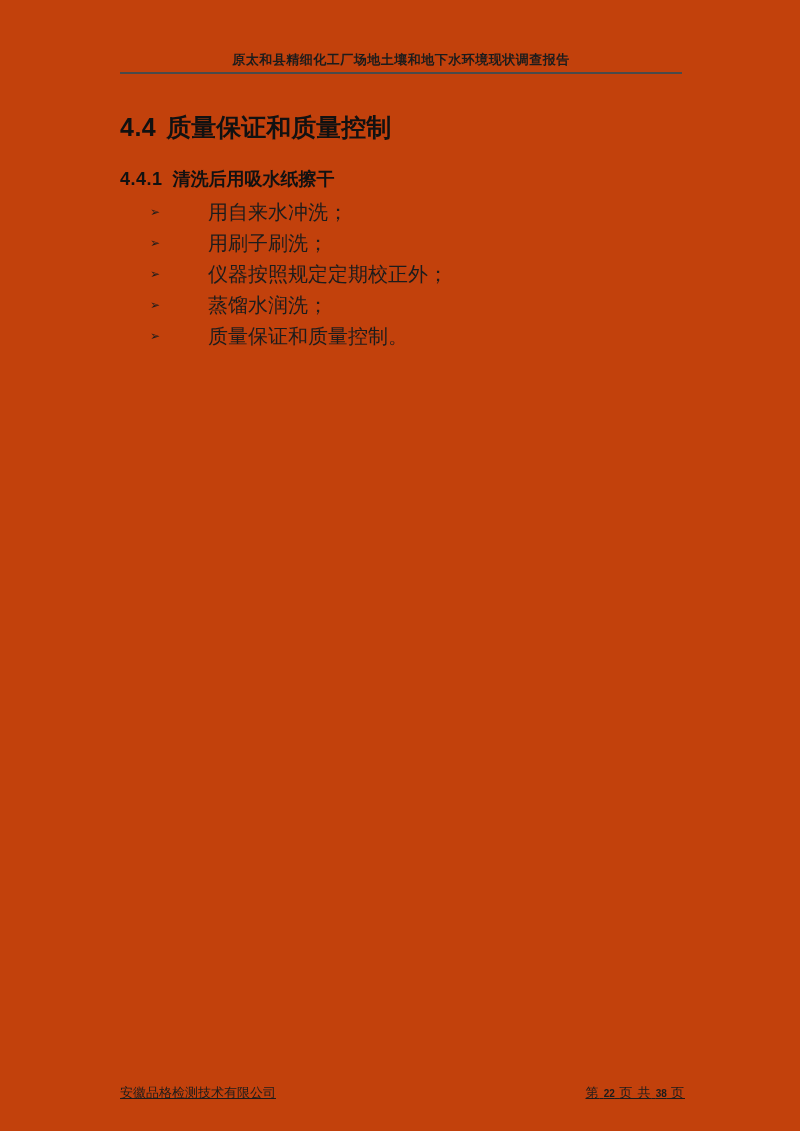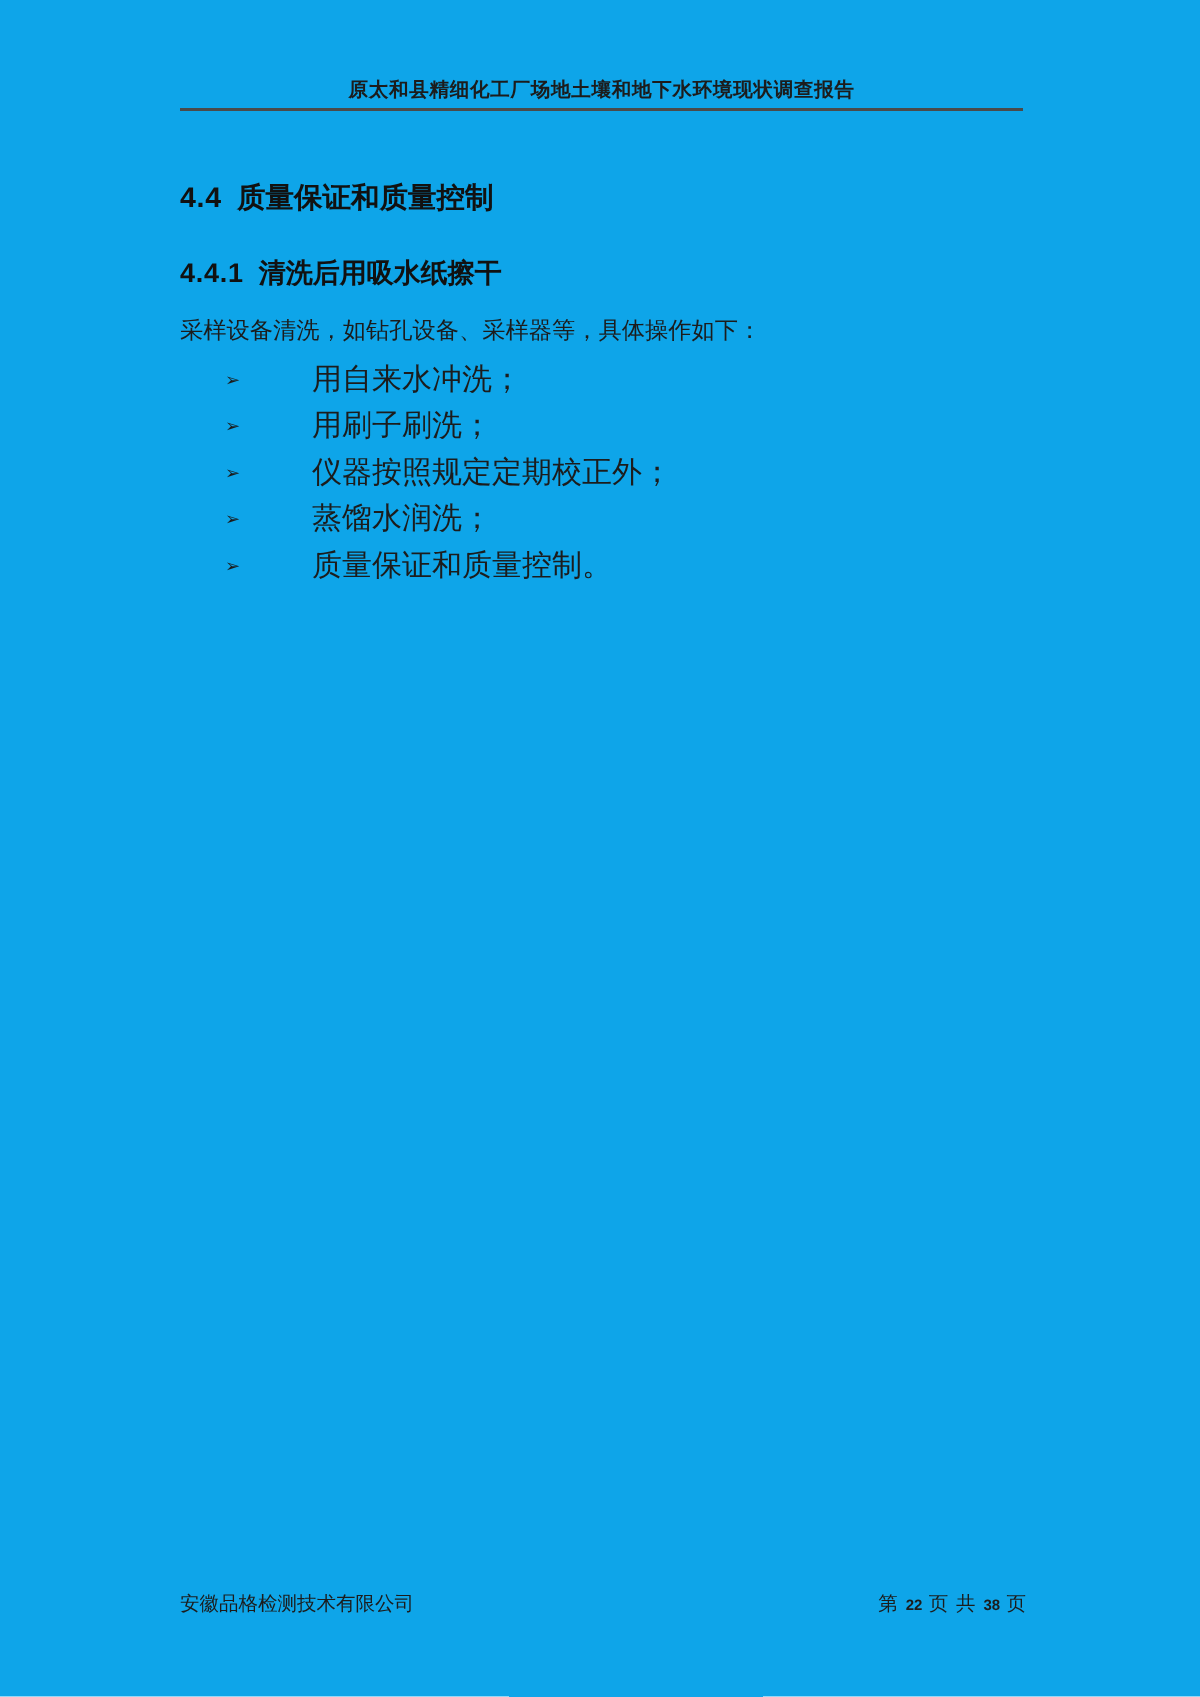--- a/index.html
+++ b/index.html
@@ -1,20 +1,20 @@
 <!DOCTYPE html>
 <html lang="zh"><head>
 <meta charset="utf-8">
 <style>
   html, body { margin: 0; padding: 0; background: #ffffff; }
   .page {
     position: relative;
     width: 800px;
     height: 1131px;
-    background: #0ea5e9;
+    background: #c2410c;
     font-family: "Liberation Serif", "DejaVu Serif", serif;
     color: #1c1c1c;
     overflow: hidden;
     box-sizing: border-box;
   }
   .doc-header {
     position: absolute;
     top: 0;
     left: 120px;
     width: 562px;
@@ -35,21 +35,21 @@
     left: 120px;
     width: 562px;
     top: 74px;
   }
   .heading {
     font-family: "Liberation Sans", "DejaVu Sans", sans-serif;
     font-weight: bold;
     color: #111111;
     line-height: 1.2;
   }
-  h1.heading { font-size: 19px; margin: 48px 0 0 0; }
+  h1.heading { font-size: 25px; margin: 38px 0 0 0; }
   h2.heading { font-size: 18px; }
   h2.h441 { margin: 27px 0 0 0; }
   h2.h442 { margin: 9px 0 0 0; }
   .h-num { margin-right: 10px; letter-spacing: 0.5px; }
   .intro {
     font-size: 15.5px;
     margin: 17px 0 0 0;
     line-height: 21px;
   }
   .clean-list {
@@ -75,25 +75,26 @@
     line-height: 32.5px;
     text-align: justify;
     text-indent: 2em;
     margin: 0;
   }
   .para.first { margin-top: 8px; }
   .doc-footer {
     position: absolute;
     left: 120px;
     width: 565px;
-    top: 1060px;
+    top: 1084px;
     display: flex;
     justify-content: space-between;
     align-items: flex-end;
     font-size: 13px;
+    text-decoration: underline;
   }
   .footer-right { letter-spacing: 1px; }
   .pg-num {
     font-family: "Liberation Sans", "DejaVu Sans", sans-serif;
     font-weight: bold;
     font-size: 10px;
     letter-spacing: 0;
   }
 </style>
 </head>
@@ -108,21 +109,20 @@
   <main class="doc-body">
 
     <h1 class="heading">
       <span class="h-num">4.4</span><span class="h-title">质量保证和质量控制</span>
     </h1>
 
     <h2 class="heading h441">
       <span class="h-num">4.4.1</span><span class="h-title">清洗后用吸水纸擦干</span>
     </h2>
 
-    <p class="intro">采样设备清洗，如钻孔设备、采样器等，具体操作如下：</p>
 
     <ul class="clean-list">
       <li>
         <span class="marker">➢</span>
         <span class="li-text">用自来水冲洗；</span>
       </li>
       <li>
         <span class="marker">➢</span>
         <span class="li-text">用刷子刷洗；</span>
       </li>

